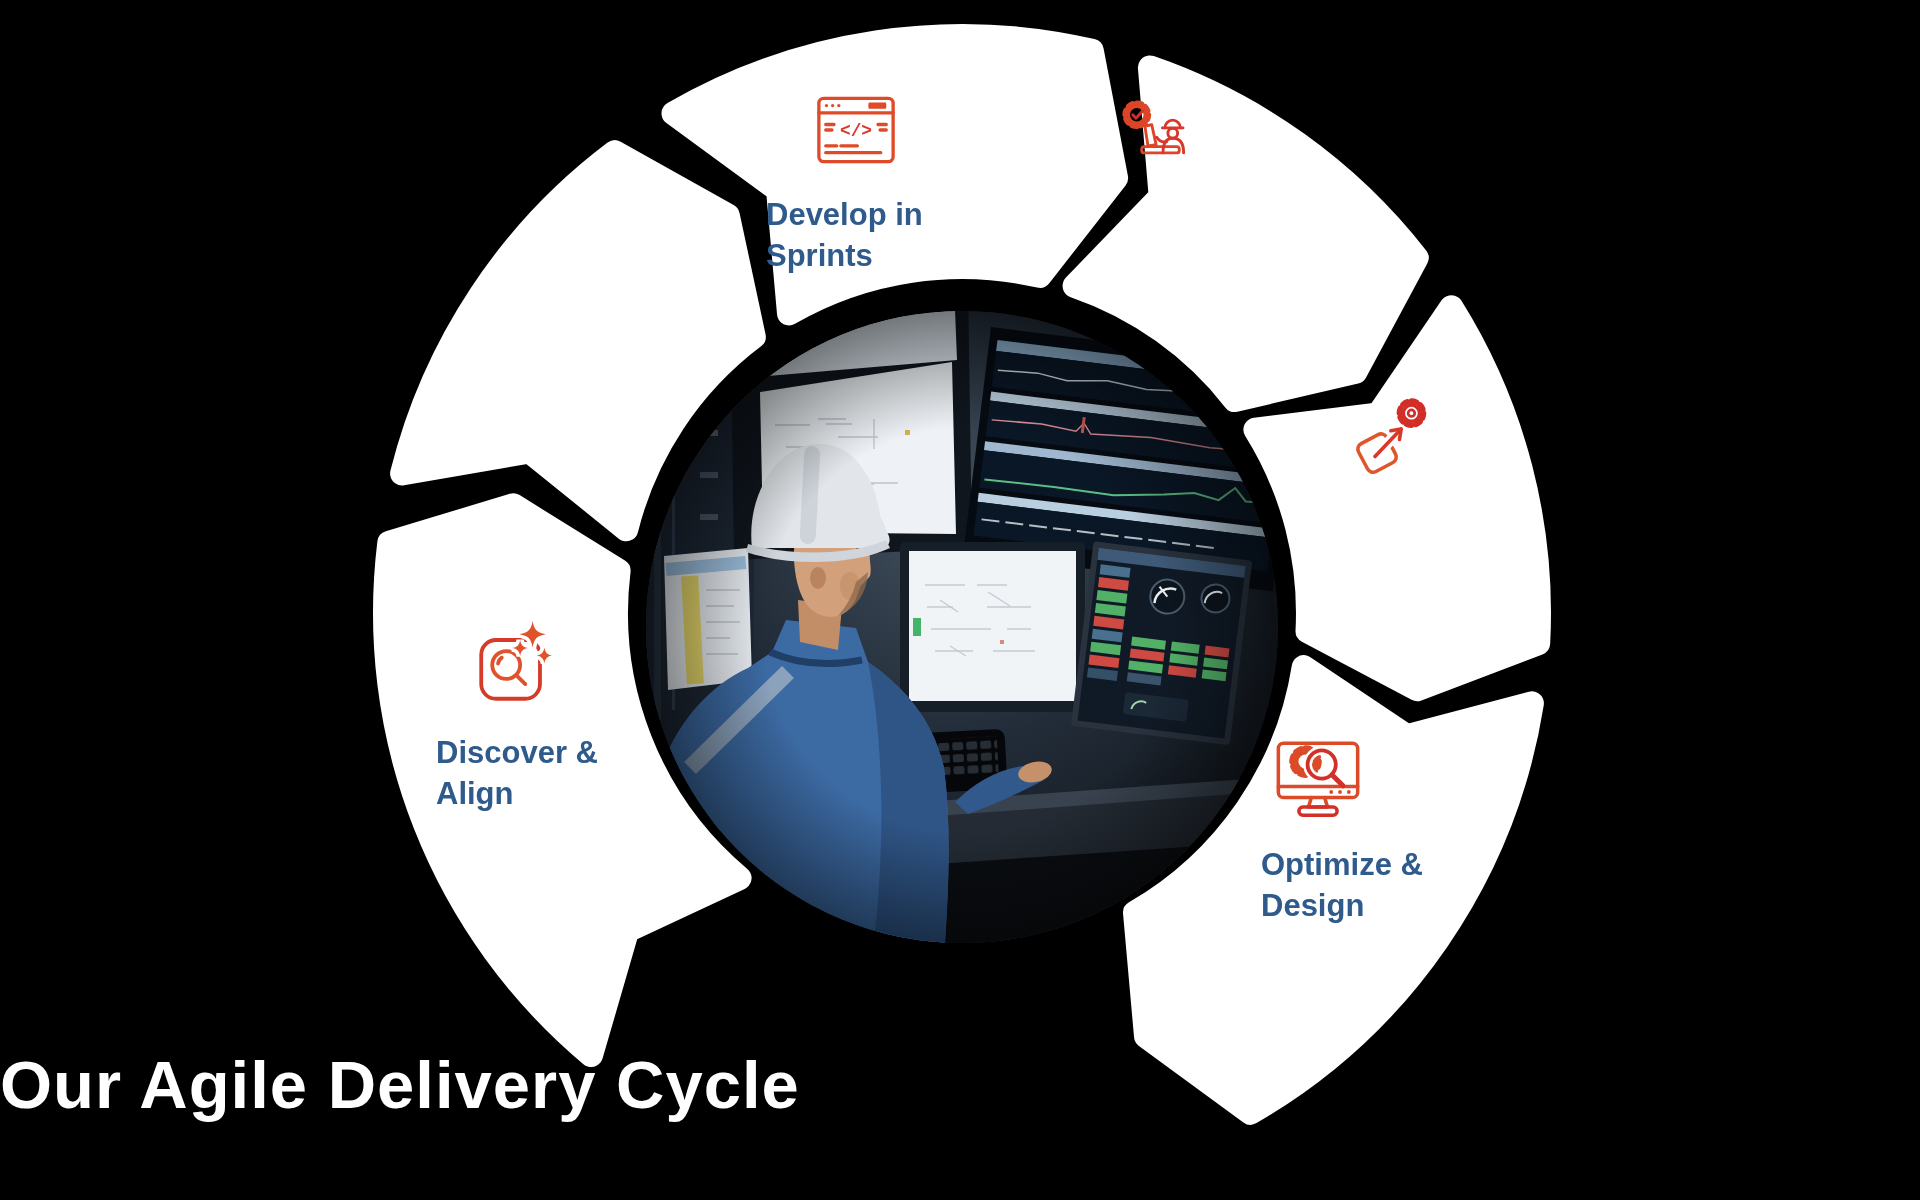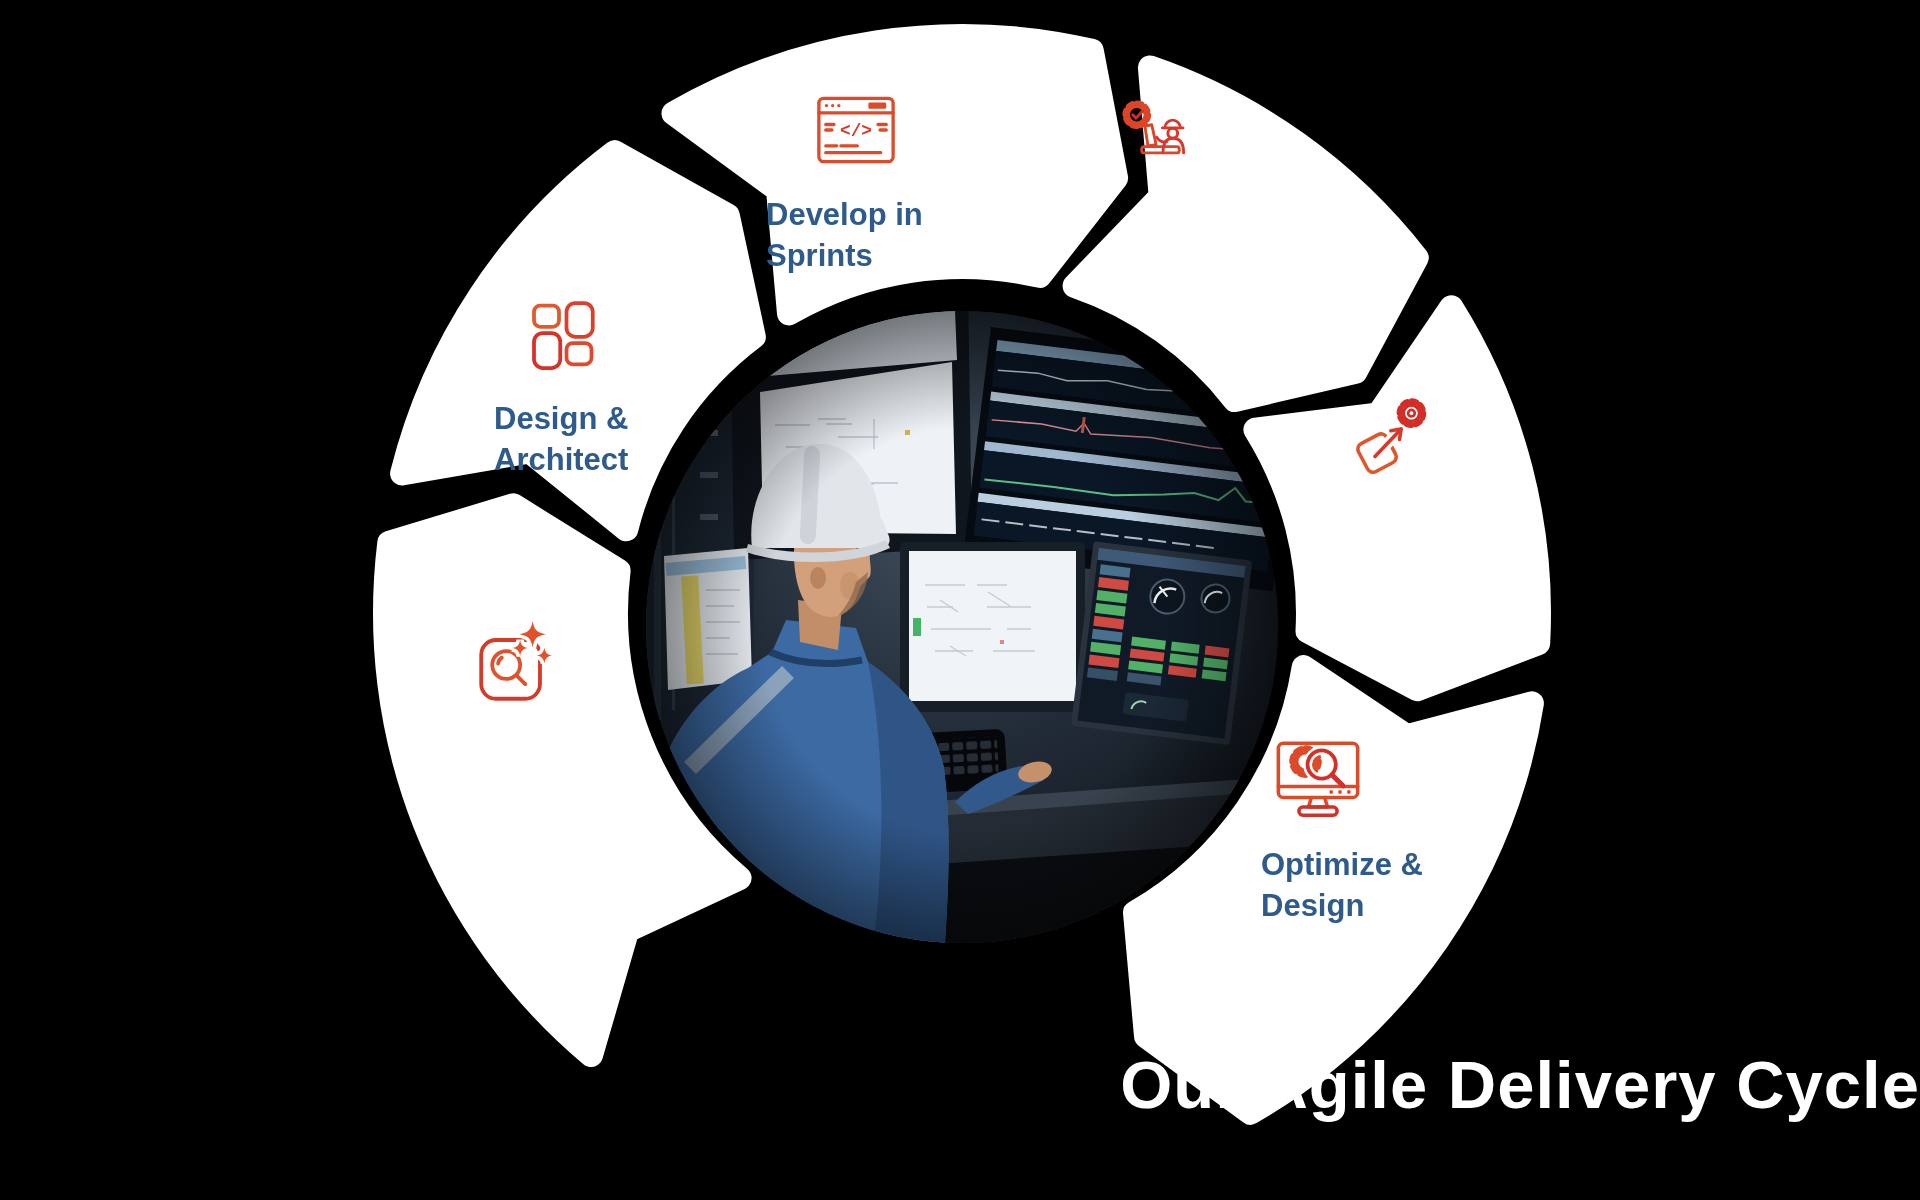--- a/index.html
+++ b/index.html
@@ -16,21 +16,21 @@
   #step-test    {left:1101px;top:96px;}
   #step-test .icon{margin-left:12px;width:80px;height:80px;}
   #step-deploy  {left:1316px;top:396px;}
   #step-deploy .icon{margin-left:26px;width:88px;height:88px;}
   #step-optimize{left:1261px;top:730px;}
   #step-optimize .icon{margin-left:10px;width:94px;height:94px;}
   #step-discover{left:436px; top:618px;}
   #step-discover .icon{margin-left:32px;width:94px;height:94px;}
   #step-design  {left:494px; top:298px;}
   #step-design .icon{margin-left:30px;width:80px;height:80px;}
-  #cycle-title{position:absolute;left:0;right:0;top:1046px;text-align:right;
+  #cycle-title{position:absolute;left:0;right:0;top:1046px;text-align:left;
                color:#fff;font-size:67px;font-weight:700;letter-spacing:1px;}
 </style>
 </head>
 <body>
 
 <div id="stage">
 
   <svg id="scene" width="1920" height="1200" viewBox="0 0 1920 1200">
     <defs>
       <clipPath id="photoClip">
@@ -201,36 +201,26 @@
         <circle cx="26" cy="32" r="9.5" stroke="#e0522c"></circle>
         <path d="M33,39 L39,45" stroke="#e0522c"></path>
         <path d="M20.5,31 a6,6 0 0 1 2.5,-4" stroke="#e0522c"></path>
       </g>
       <g fill="#e0522c" stroke="#ffffff" stroke-width="5" paint-order="stroke">
         <path d="M44,2 C45,8 47,10 53,11 C47,12 45,14 44,20 C43,14 41,12 35,11 C41,10 43,8 44,2 Z"></path>
         <path d="M35.5,15 C36,18.5 37.5,20 41,20.5 C37.5,21 36,22.5 35.5,26 C35,22.5 33.5,21 30,20.5 C33.5,20 35,18.5 35.5,15 Z"></path>
         <path d="M52,20 C52.5,23.5 54,25 57.5,25.5 C54,26 52.5,27.5 52,31 C51.5,27.5 50,26 46.5,25.5 C50,25 51.5,23.5 52,20 Z"></path>
       </g>
     </svg>
-  </div>
-
-  <div class="step" id="step-design">
-    <svg class="icon" viewBox="0 0 64 64">
-      <g fill="none" stroke-width="3" stroke-linejoin="round">
-        <rect x="8" y="6" width="20" height="17" rx="5" stroke="#e05a2b"></rect>
-        <rect x="34" y="4" width="21" height="27" rx="7" stroke="#dd3f28"></rect>
-        <rect x="8" y="28" width="21" height="28" rx="7" stroke="#d93029"></rect>
-        <rect x="34" y="36" width="20" height="17" rx="5" stroke="#e0492b"></rect>
-      </g>
-    </svg>
     <div class="lines">
-      <div class="line">Design &amp;</div>
-      <div class="line">Architect</div>
+      <div class="line">Discover &amp;</div>
+      <div class="line">Align</div>
     </div>
   </div>
+
 
   <div class="step" id="step-develop">
     <svg class="icon" viewBox="0 0 64 64">
       <g fill="none" stroke="#df4a28" stroke-width="2.4" stroke-linecap="round">
         <rect x="5" y="9" width="54" height="46" rx="3.5"></rect>
         <line x1="5" y1="19.5" x2="59" y2="19.5"></line>
         <path d="M10,28 h6 M10,32 h4.5 M48,28 h6 M49.5,32 h4.5"></path>
         <path d="M10,43.5 h8 m3,0 h12 M10,48.5 h40"></path>
       </g>
       <circle cx="10.5" cy="14.2" r="1.2" fill="#df4a28"></circle>

